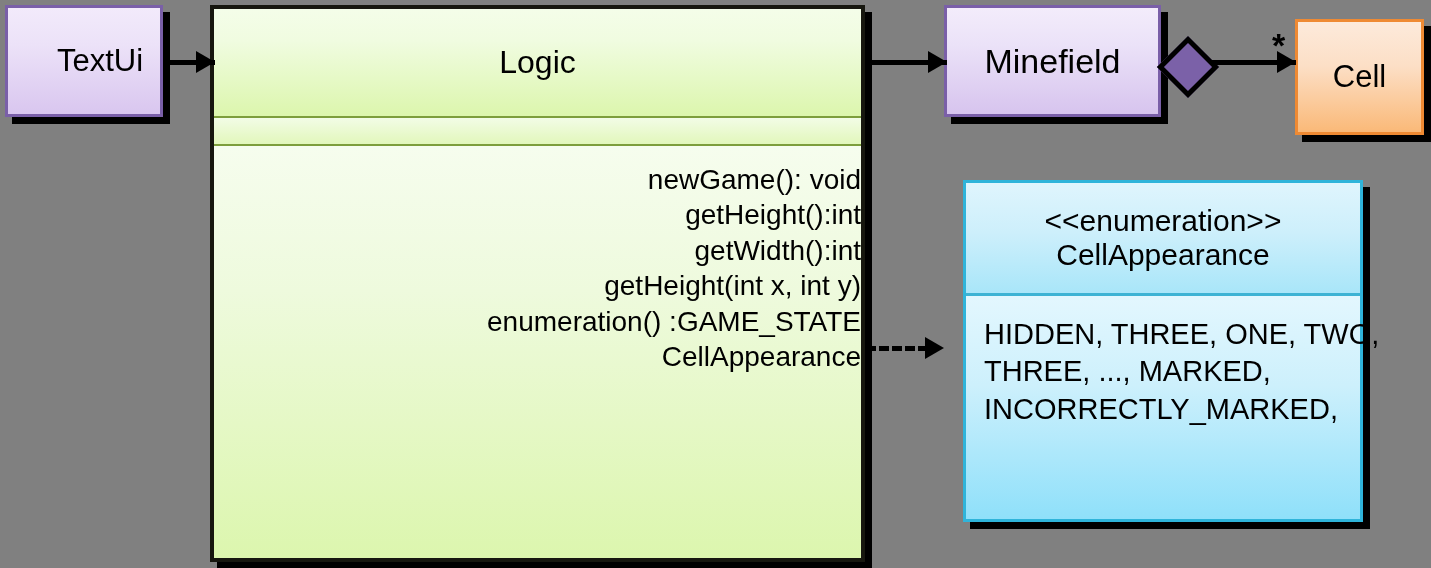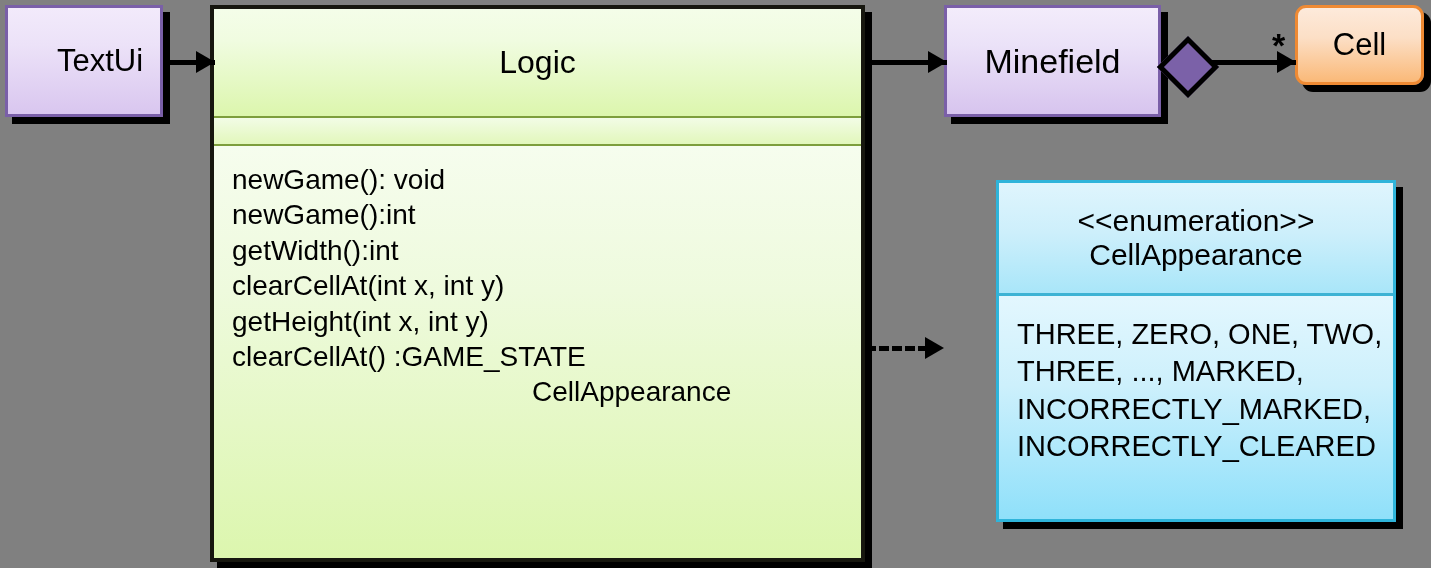--- a/index.html
+++ b/index.html
@@ -57,26 +57,25 @@
     width: 217px;
     height: 112px;
     border-color: #7a5fa8;
     background: linear-gradient(to bottom, #f3ecfb 0%, #ebe2f8 35%, #d7c4ee 100%);
   }
   #box-minefield .title { flex: 1; font-size: 34px; }
 
   
   #box-cell {
     left: 1295px;
-    top: 5px;
+    top: 19px;
     width: 129px;
-    height: 80px;
+    height: 116px;
     border-color: #ef8a33;
     background: linear-gradient(to bottom, #fdeadb 0%, #fcdfc6 40%, #fab978 100%);
-    border-radius: 11px;
   }
   #box-cell .title { flex: 1; font-size: 31px; }
 
   
   #box-logic {
     left: 210px;
     top: 5px;
     width: 655px;
     height: 557px;
     border-color: #17170f;
@@ -97,26 +96,26 @@
     border-bottom: 2px solid #7d9e3c;
   }
   #logic-methods {
     flex: 1;
     padding: 16px 0 0 18px;
     background: linear-gradient(to bottom, #f6fdee 0%, #eefadd 35%, #dcf6ae 100%);
     font-size: 28px;
     line-height: 1.265;
     color: #000;
   }
-  #logic-methods .method { white-space: pre; }
+  #logic-methods .method { white-space: pre; text-align: right; }
   #logic-methods .method.indented { padding-left: 300px; }
 
   
   #box-enum {
-    left: 996px;
+    left: 963px;
     top: 180px;
     width: 400px;
     height: 342px;
     border-color: #2fb4da;
     background: #d9f4fd;
   }
   #enum-title {
     flex: 0 0 110px;
     height: 110px;
     font-size: 30px;
@@ -176,47 +175,45 @@
 
   <div class="uml-box" id="box-textui">
     <div class="title">TextUi</div>
   </div>
 
   <div class="uml-box" id="box-logic">
     <div class="title" id="logic-title">Logic</div>
     <div id="logic-attrs"></div>
     <div id="logic-methods">
       <div class="method">newGame(): void</div>
-      <div class="method">newGame():int</div>
+      <div class="method">getHeight():int</div>
       <div class="method">getWidth():int</div>
-      <div class="method">clearCellAt(int x, int y)</div>
       <div class="method">getHeight(int x, int y)</div>
-      <div class="method">clearCellAt() :GAME_STATE</div>
+      <div class="method">enumeration() :GAME_STATE</div>
       <div class="method indented">CellAppearance</div>
     </div>
   </div>
 
   <div class="uml-box" id="box-minefield">
     <div class="title">Minefield</div>
   </div>
 
   <div class="uml-box" id="box-cell">
     <div class="title">Cell</div>
   </div>
 
   <div class="uml-box" id="box-enum">
     <div class="title" id="enum-title">
       <span class="line">&lt;&lt;enumeration&gt;&gt;</span>
       <span class="line">CellAppearance</span>
     </div>
     <div id="enum-body">
-      <div class="enum-line">THREE, ZERO, ONE, TWO,</div>
+      <div class="enum-line">HIDDEN, THREE, ONE, TWO,</div>
       <div class="enum-line">THREE, ..., MARKED,</div>
       <div class="enum-line">INCORRECTLY_MARKED,</div>
-      <div class="enum-line">INCORRECTLY_CLEARED</div>
     </div>
   </div>
 
   <div class="conn-line" style="left:163px; top:60px; width:52px;"></div>
   <div class="arrowhead" style="left:196px; top:51px;"></div>
 
   <div class="conn-line" style="left:865px; top:60px; width:82px;"></div>
   <div class="arrowhead" style="left:928px; top:51px;"></div>
 
   <div id="diamond" style="left:1166px; top:45px;"></div>

